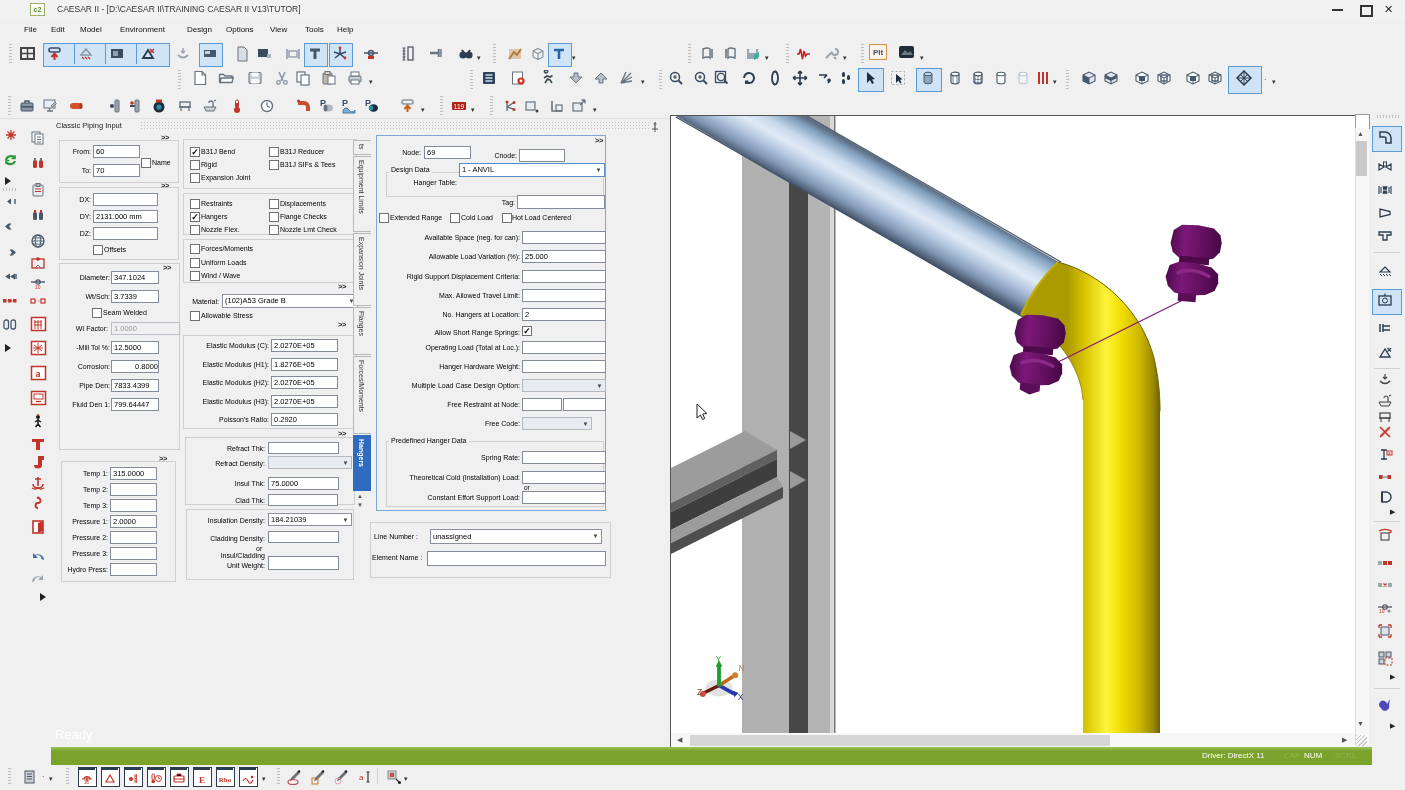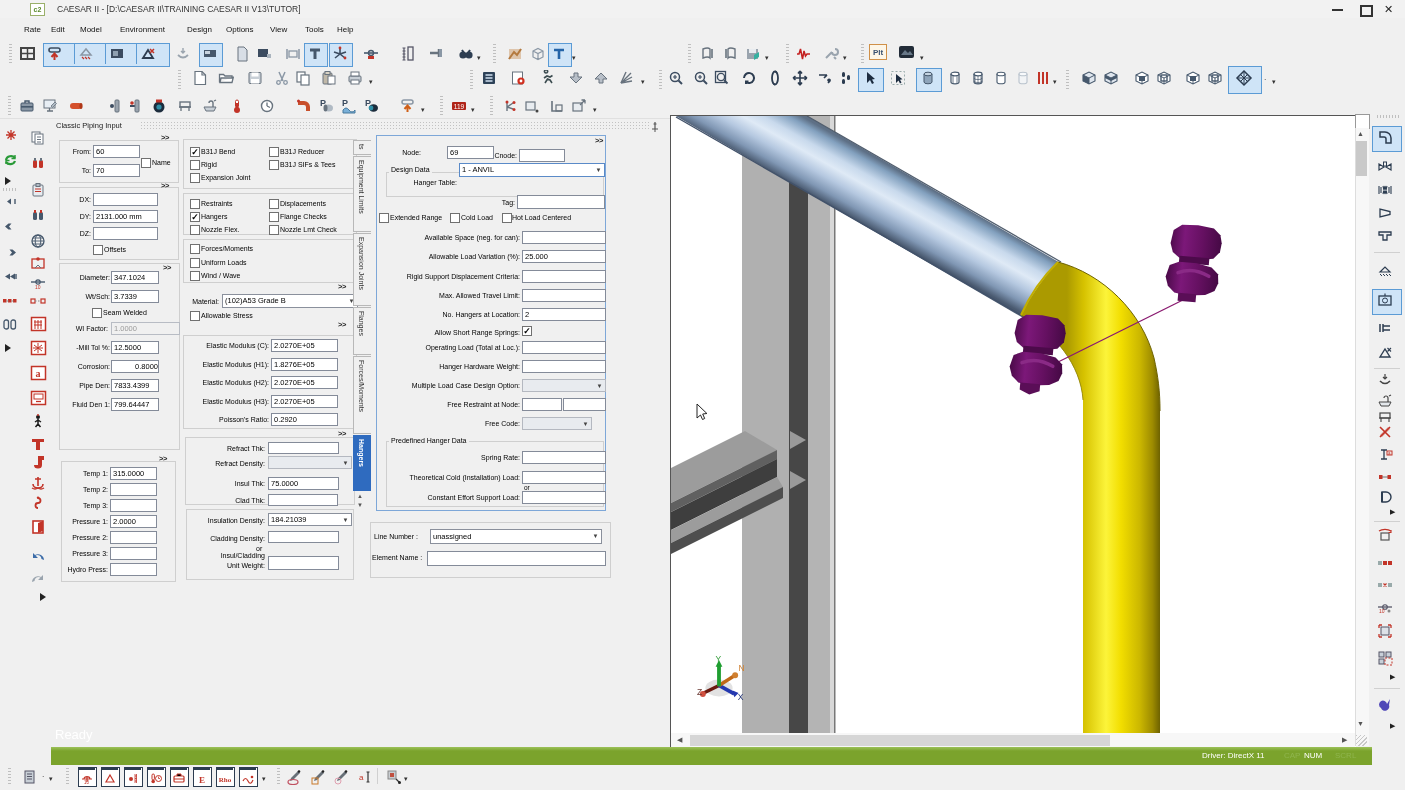--- a/index.html
+++ b/index.html
@@ -29,21 +29,21 @@
 .vtab{position:absolute;left:353px;width:18px;background:#f0f0f0;border:1px solid #b8b8b8;
  border-right:none;color:#333;font-size:7px;}
 .vtab span{position:absolute;left:4px;top:3px;writing-mode:vertical-rl;white-space:nowrap;}
 </style></head><body>
 <div class="abs" style="left:0;top:0;width:1405px;height:18px;background:#f2f2f2;"></div>
 <div class="abs" style="left:30px;top:3px;width:13px;height:11px;background:#fff;border:1px solid #9ab06a;color:#5a8a2a;font-size:7px;line-height:11px;text-align:center;font-weight:bold;">c2</div>
 <div class="abs" style="left:57px;top:4px;font-size:8.5px;color:#333;">CAESAR II - [D:\CAESAR II\TRAINING CAESAR II V13\TUTOR]</div>
 <div class="abs" style="left:1332px;top:9px;width:11px;height:2px;background:#333;"></div>
 <div class="abs" style="left:1360px;top:5px;width:9px;height:8px;border:2px solid #333;"></div>
 <div class="abs" style="left:1384px;top:4px;font-size:11px;color:#222;line-height:11px;">✕</div>
-<div class="menu" style="left:24px;top:25px;">Rate</div>
+<div class="menu" style="left:24px;top:25px;">File</div>
 <div class="menu" style="left:51px;top:25px;">Edit</div>
 <div class="menu" style="left:80px;top:25px;">Model</div>
 <div class="menu" style="left:120px;top:25px;">Environment</div>
 <div class="menu" style="left:187px;top:25px;">Design</div>
 <div class="menu" style="left:226px;top:25px;">Options</div>
 <div class="menu" style="left:270px;top:25px;">View</div>
 <div class="menu" style="left:305px;top:25px;">Tools</div>
 <div class="menu" style="left:337px;top:25px;">Help</div>
 <div class="abs" style="left:0;top:40px;width:1405px;height:78px;background:#f0f0f0;border-bottom:1px solid #e0e0e0;"></div>
 <div class="grip" style="left:9px;top:44px;height:20px;"></div>
@@ -702,21 +702,21 @@
   </div>
 <div class="vtab" style="top:435px;height:54px;background:#2f6bbf;color:#fff;font-weight:bold;border-color:#2f6bbf;">
     <span>Hangers</span>
   </div>
 <div class="abs" style="left:357px;top:493px;font-size:6px;color:#555;">▲</div>
 <div class="abs" style="left:357px;top:502px;font-size:6px;color:#555;">▼</div>
 <div class="abs" style="left:371px;top:132px;width:240px;height:382px;background:#f0f0f0;"></div>
 <div class="abs" style="left:376px;top:135px;width:228px;height:374px;border:1px solid #7da7d8;"></div>
 <div class="chev" style="left:595px;top:137px;">&gt;&gt;</div>
 <div class="lblr" style="right:984px;top:149px;font-size:7px;">Node:</div>
-<div class="inp" style="left:424px;top:146px;width:43px;height:11px;line-height:11px;margin-left:23px;">69</div>
+<div class="inp" style="left:424px;top:146px;width:43px;height:11px;line-height:11px;">69</div>
 <div class="lblr" style="right:888px;top:152px;font-size:7px;">Cnode:</div>
 <div class="inp" style="left:519px;top:149px;width:42px;height:11px;line-height:11px;"></div>
 <div class="gb" style="left:386px;top:172px;width:216px;height:23px;"></div>
 <div class="abs" style="left:389px;top:166px;font-size:7px;background:#f0f0f0;padding:0 2px;">Design Data</div>
 <div class="lblr" style="right:948px;top:179px;font-size:7px;">Hanger Table:</div>
 <div class="combo" style="left:459px;top:163px;width:142px;height:12px;line-height:12px;border-color:#5a8ac8;">1 - ANVIL<div class="car">▼</div></div>
 <div class="lblr" style="right:890px;top:199px;font-size:7px;">Tag:</div>
 <div class="inp" style="left:517px;top:195px;width:84px;height:12px;line-height:12px;"></div>
 <div class="cb" style="left:379px;top:213px;"></div>
 <div class="lbl" style="left:390px;top:214px;font-size:7px;">Extended Range</div>

